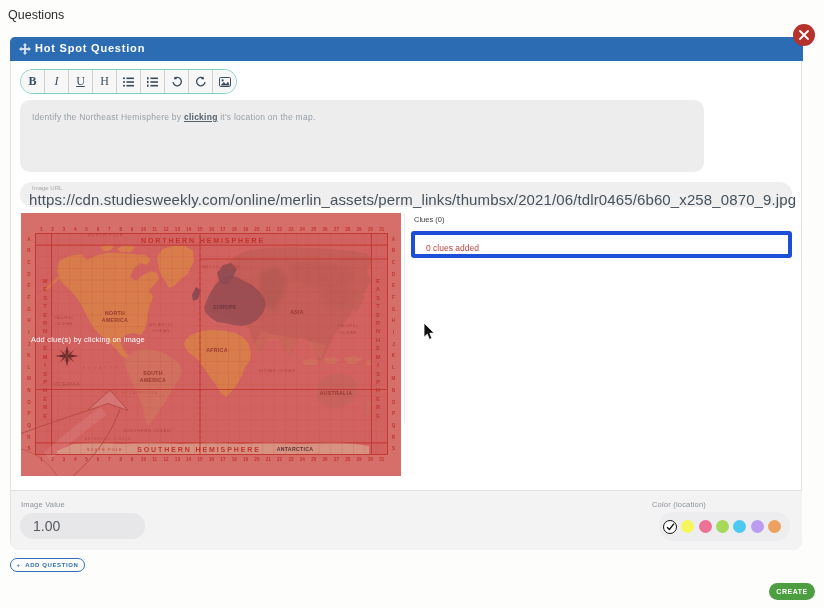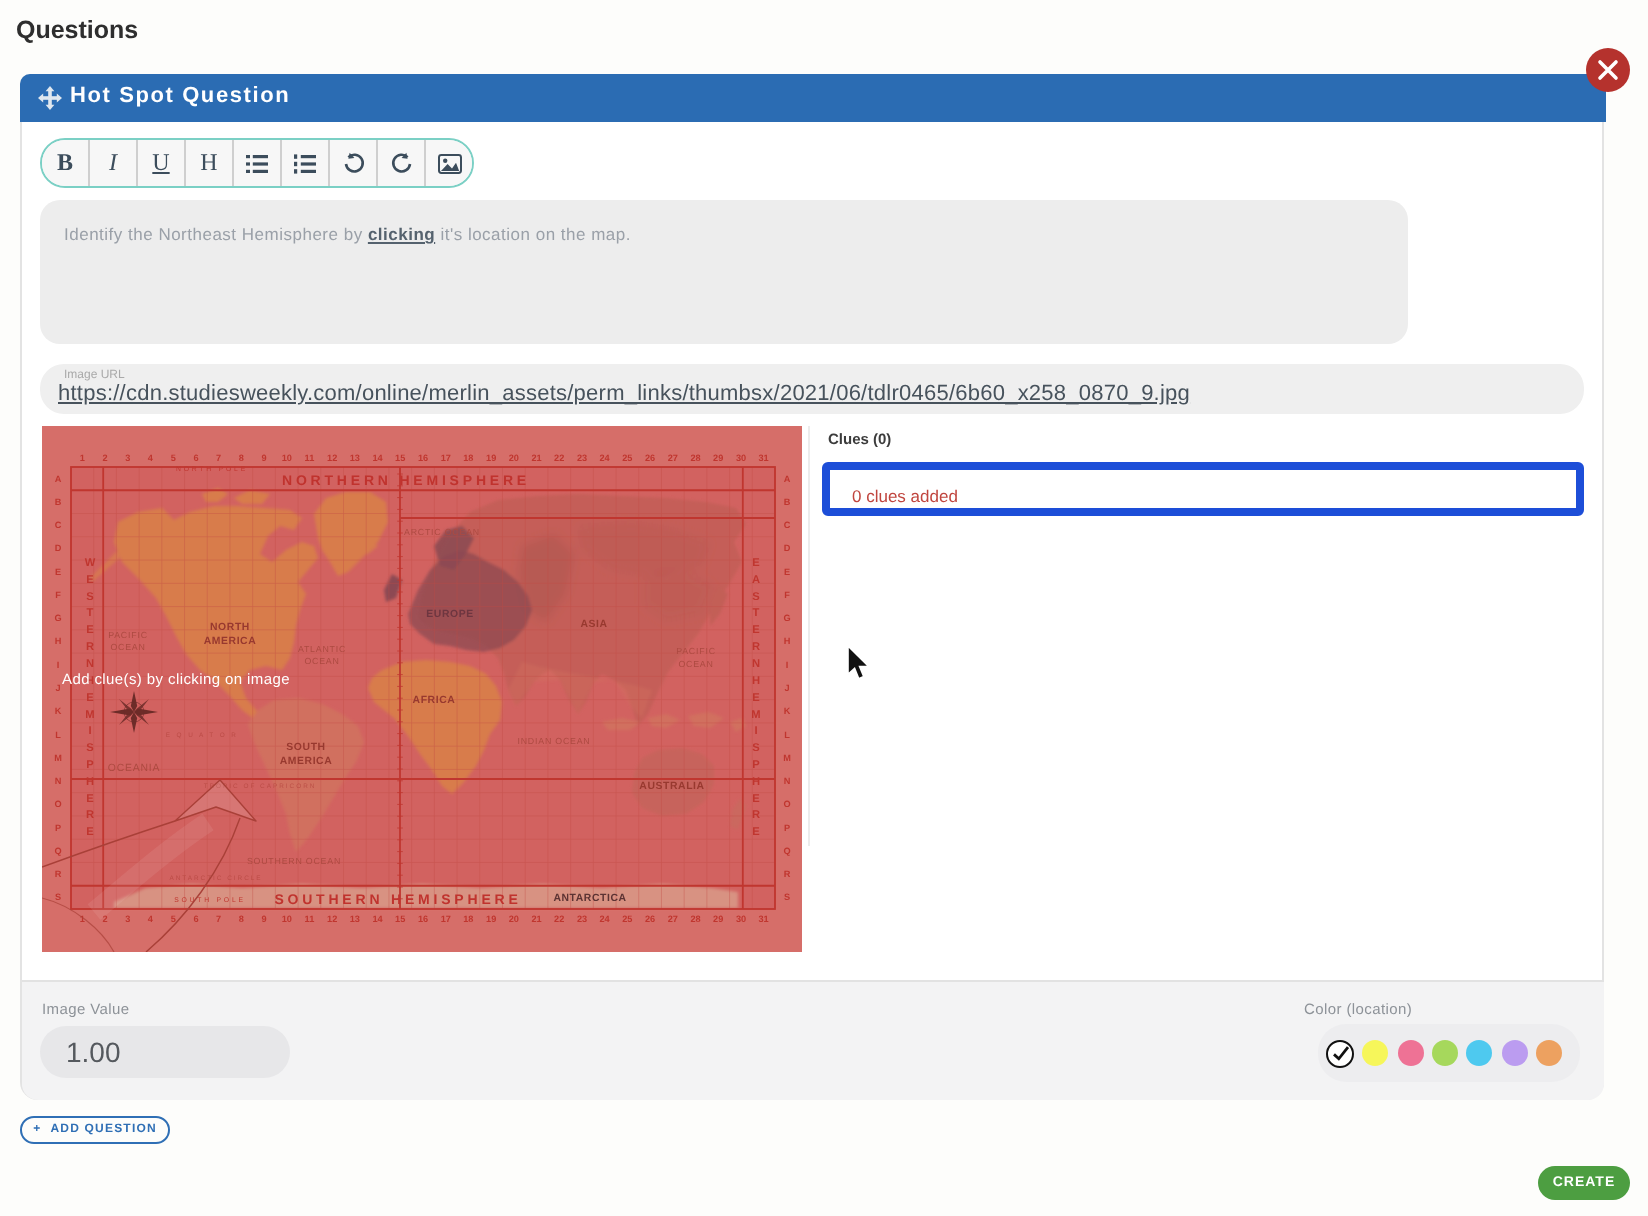--- a/index.html
+++ b/index.html
@@ -1,42 +1,42 @@
 <!DOCTYPE html>
 <html><head>
 <meta charset="utf-8">
 <style>
   html,body{margin:0;padding:0;}
   body{width:824px;height:608px;background:#fdfdfb;font-family:"Liberation Sans",sans-serif;overflow:hidden;position:relative;}
   .abs{position:absolute;}
-  .h1{left:8px;top:8px;font-size:12.5px;font-weight:bold;color:#2e2e2e;}
+  .h1{left:8px;top:8px;font-size:12.5px;font-weight:normal;color:#2e2e2e;}
   .card{left:10px;top:37px;width:792px;height:513px;background:#ffffff;border:1px solid #e3e3e3;border-radius:5px 5px 9px 9px;box-sizing:border-box;}
   .hdr{left:10px;top:37px;width:793px;height:24px;background:#2b6cb3;border-radius:5px 5px 0 0;color:#fff;text-align:center;}
   .hdr .ttl{position:absolute;left:25px;top:4.5px;font-size:11px;font-weight:bold;letter-spacing:.8px;}
   .hdr svg{position:absolute;left:9px;top:6px;}
   .closebtn{left:793px;top:24px;width:22px;height:22px;border-radius:50%;background:#b5322d;}
   .closebtn svg{position:absolute;left:5px;top:5px;}
   
   .toolbar{left:20px;top:69px;width:217px;height:25px;border:1px solid #7bd0c5;border-radius:13px;box-sizing:border-box;display:flex;overflow:hidden;background:#f7f7f7;}
   .tb{flex:1 1 0;border-right:1px solid #cfcfcf;display:flex;align-items:center;justify-content:center;color:#3c4d5c;background:#f7f7f7;}
   .tb:last-child{border-right:none;}
   .tb .sf{font-family:"Liberation Serif",serif;font-size:12px;font-weight:bold;}
   
   .qtext{left:20px;top:100px;width:684px;height:72px;background:#ededed;border-radius:10px;box-sizing:border-box;padding:12px 12px;font-size:8.5px;color:#9aa0a8;letter-spacing:.25px;}
   .qtext b{color:#55626e;}
   
   .urlfield{left:20px;top:182px;width:772px;height:25px;background:#efefef;border-radius:12px;box-sizing:border-box;padding:3px 0 0 9px;}
   .urlfield .lbl{font-size:6px;color:#a9a9a9;margin-left:3px;}
-  .urlfield .url{font-size:11px;color:#47525c;margin-top:0px;letter-spacing:.12px;text-decoration:underline;}
+  .urlfield .url{font-size:15px;color:#47525c;margin-top:0px;letter-spacing:.12px;}
   
   .mapwrap{left:21px;top:213px;width:380px;height:263px;}
   .vline{left:404px;top:213px;width:1px;height:210px;background:#ececec;}
   .addclue{left:31px;top:335px;font-size:7.5px;font-weight:normal;color:#ffffff;letter-spacing:.2px;text-align:right;}
   
-  .clueslbl{left:414px;top:215px;font-size:7.5px;font-weight:bold;color:#3c3c3c;}
+  .clueslbl{left:414px;top:215px;font-size:7.5px;font-weight:normal;color:#3c3c3c;}
   .cluesbox{left:411px;top:231px;width:381px;height:27px;border:4px solid #1d4ed8;border-radius:3px;box-sizing:border-box;font-size:8.5px;color:#c0453e;line-height:27px;padding-left:11px;}
   
   .bstrip{left:11px;top:490px;width:791px;height:59px;background:#f3f3f4;border-top:1px solid #e2e2e2;border-radius:0 0 8px 8px;}
   .pvl{left:21px;top:500px;font-size:7.5px;color:#8d9298;letter-spacing:.2px;}
   .pvi{left:20px;top:513px;width:125px;height:26px;background:#e7e7e9;border-radius:13px;font-size:14px;color:#55595e;line-height:26px;padding-left:13px;box-sizing:border-box;}
   .coll{left:652px;top:500px;font-size:7.5px;color:#8d9298;letter-spacing:.2px;}
   .swbg{left:659px;top:512px;width:131px;height:29px;background:#ededef;border-radius:14px;}
   .sw{width:13px;height:13px;border-radius:50%;position:absolute;top:520px;}
   .sw0{left:663px;width:12px;height:12px;background:#fff;border:1.5px solid #111;top:519.5px;}
   .sw0 svg{position:absolute;left:1.5px;top:2px;}

